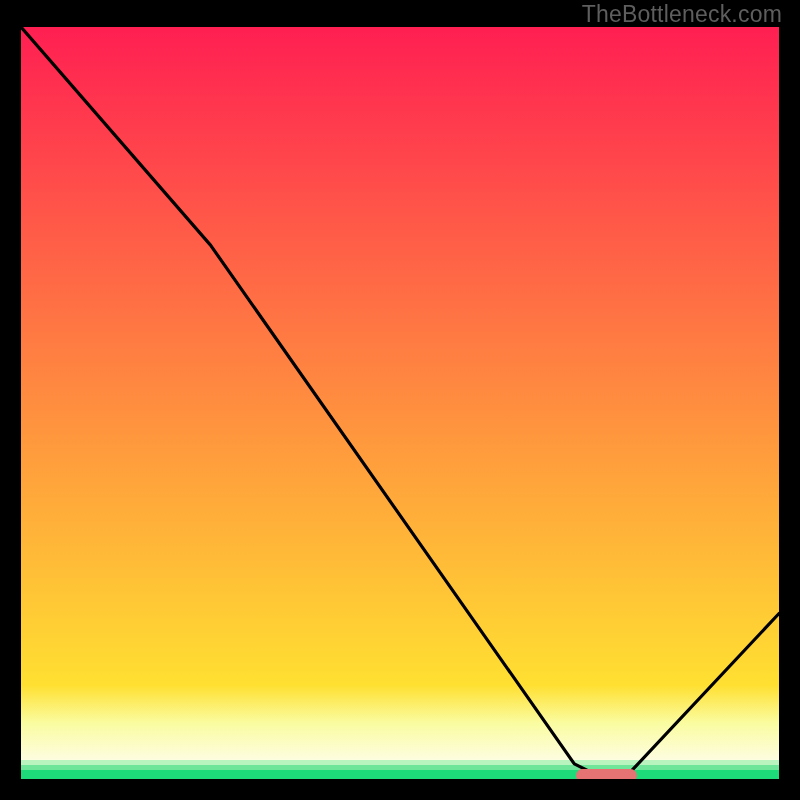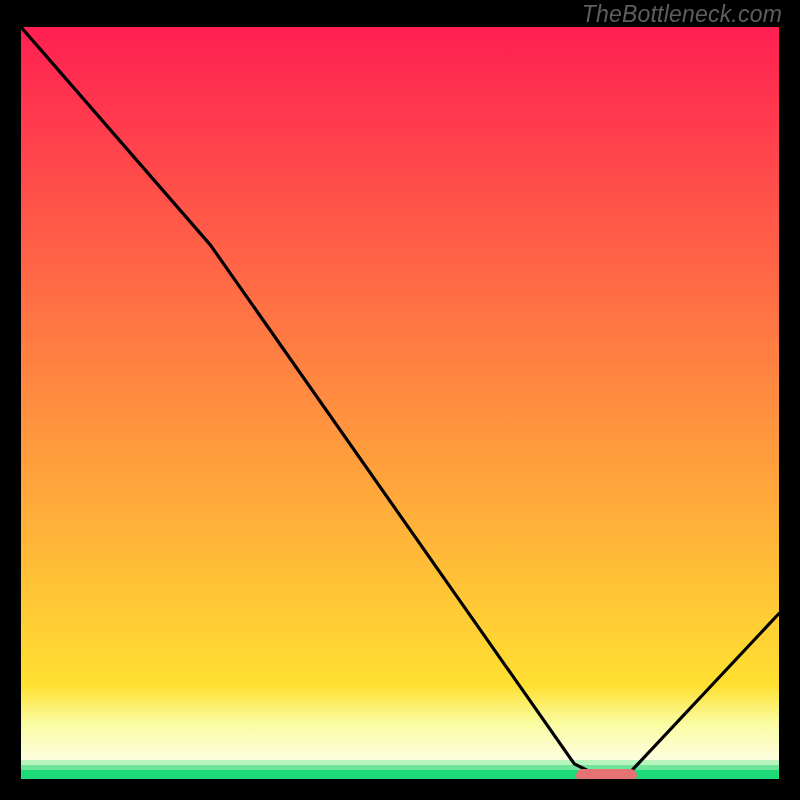--- a/index.html
+++ b/index.html
@@ -31,21 +31,20 @@
     width: 100%;
   }
   .watermark {
     position: absolute;
     top: 1px;
     right: 18px;
     color: #5e5e5e;
     font-size: 23px;
     font-weight: 500;
     letter-spacing: 0.2px;
-    font-style: italic;
   }
   svg.curve {
     position: absolute;
     inset: 0;
     width: 100%;
     height: 100%;
   }
   .curve path {
     fill: none;
     stroke: #000;

